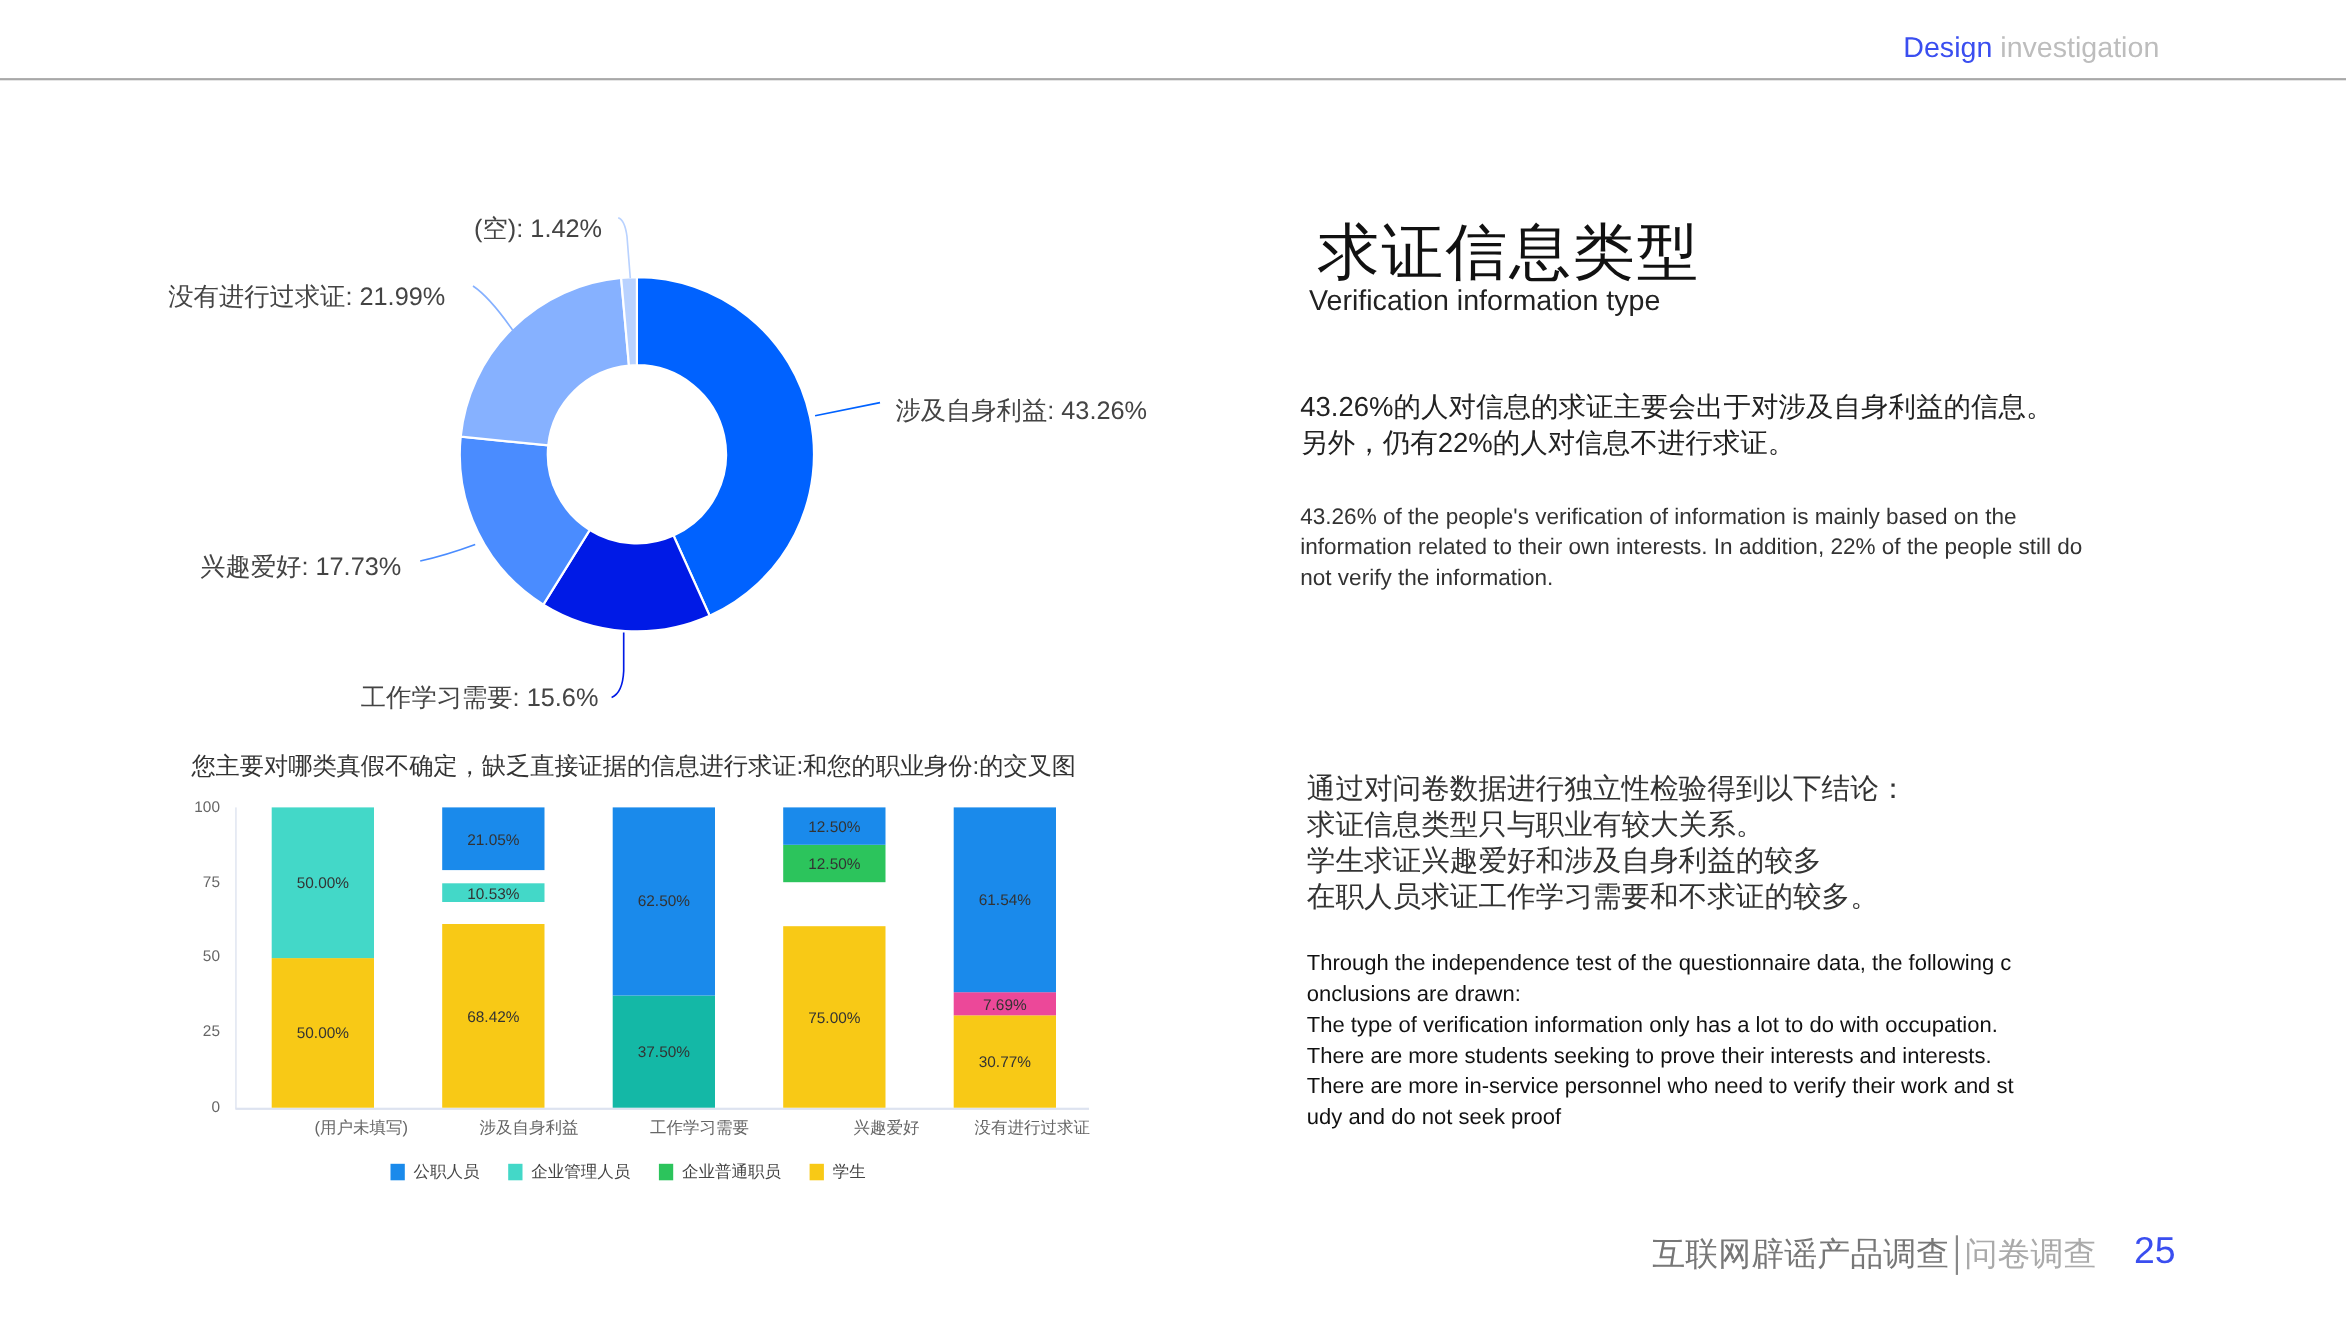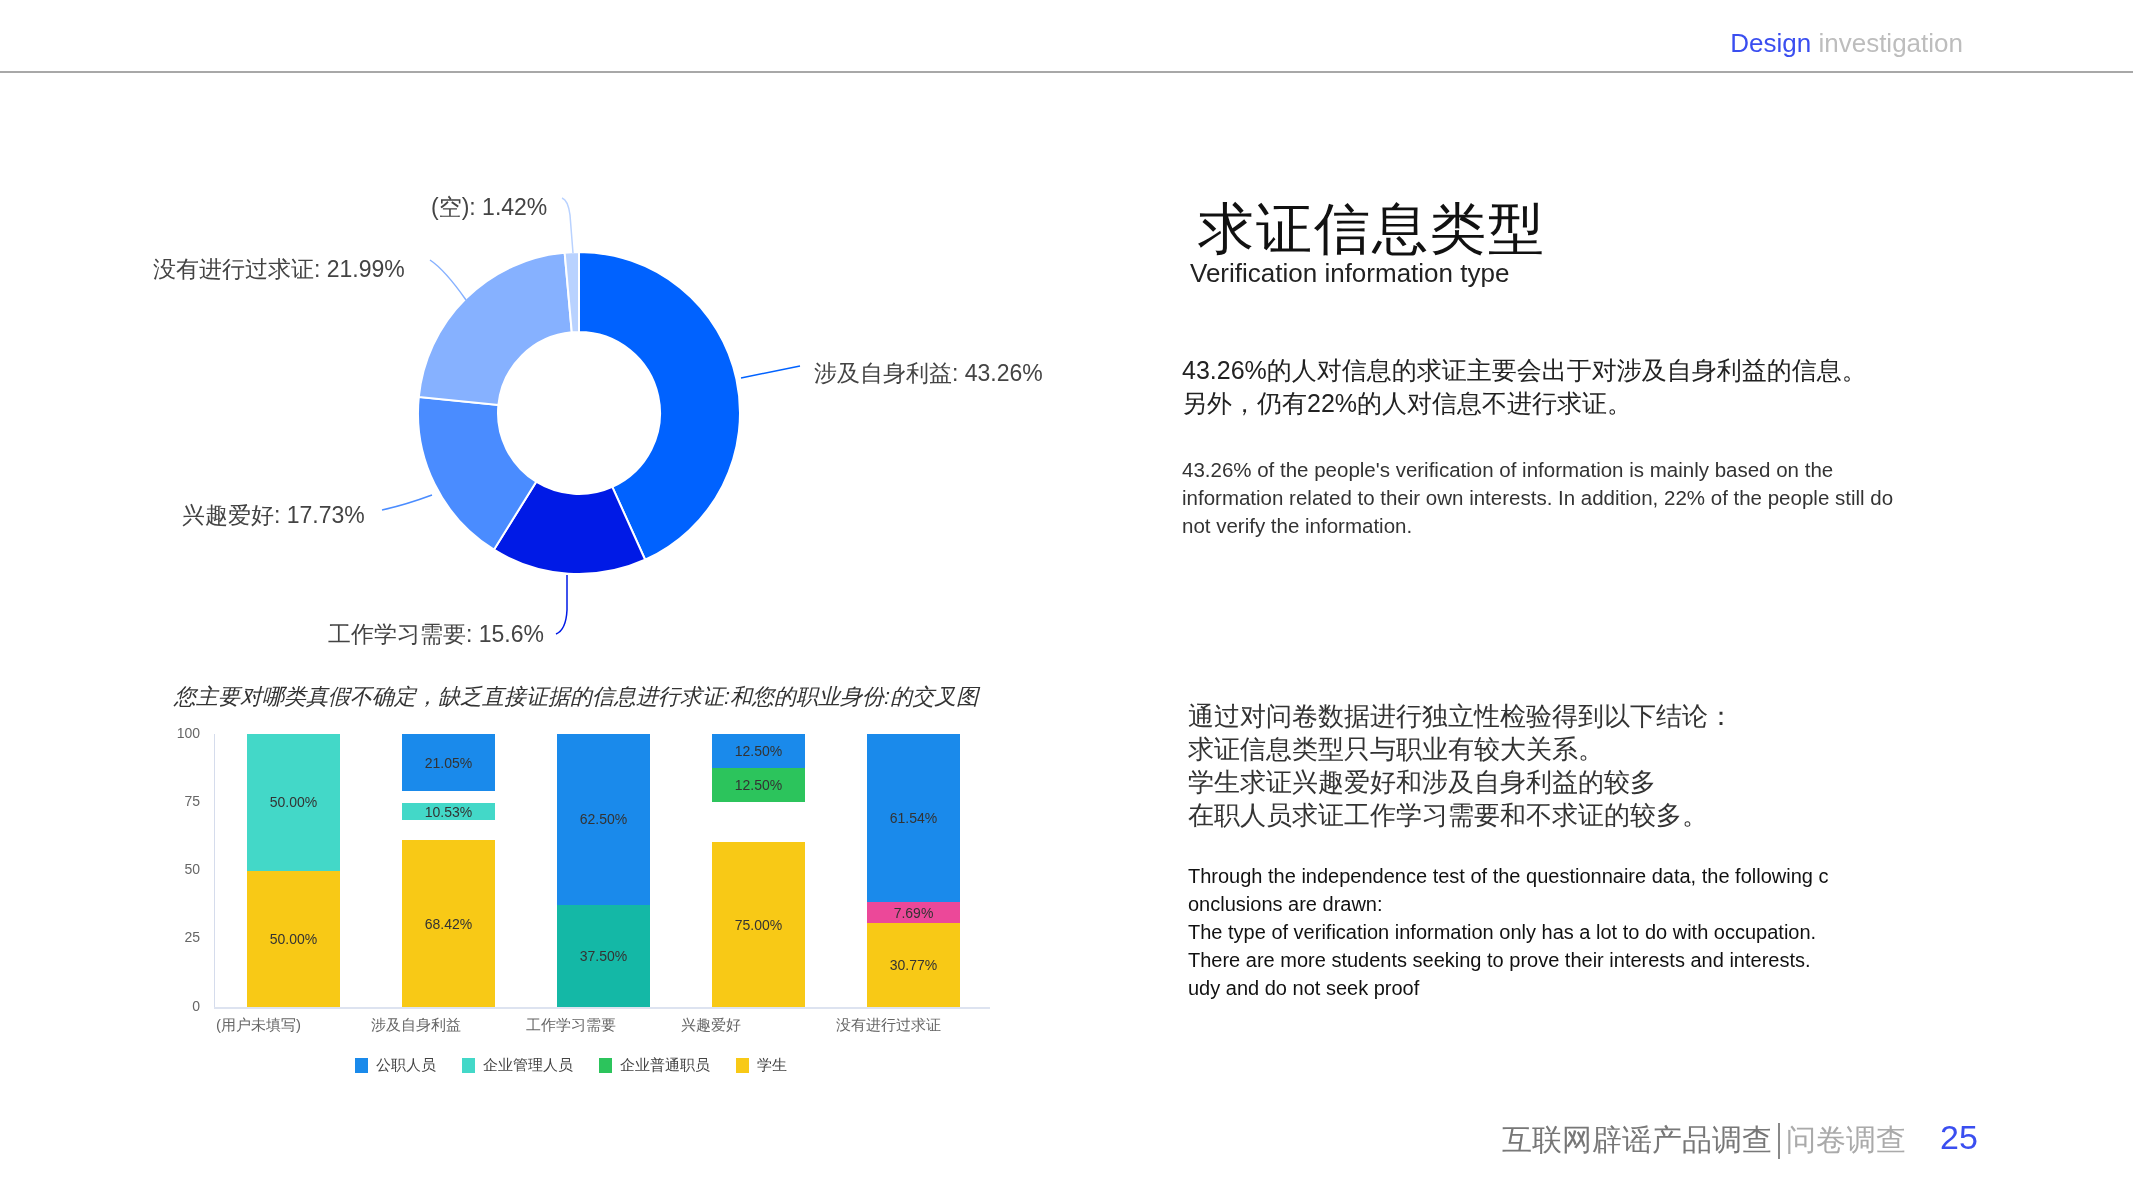--- a/index.html
+++ b/index.html
@@ -8,28 +8,28 @@
   .abs { position:absolute; }
   
   .hdr-rule { left:0; top:71px; width:2133px; height:2px; background:#a8a8a8; }
   .hdr-title { right:170px; top:28px; font-size:26px; white-space:nowrap; }
   .hdr-title .a { color:#3a4ef0; }
   .hdr-title .b { color:#bdbdbd; }
   
   .donut-svg { left:0; top:0; }
   .pie-label { font-size:23px; color:#444; white-space:nowrap; }
   
-  .bar-title { left:174px; top:682px; font-size:22px; color:#333; white-space:nowrap;font-style:italic; }
+  .bar-title { left:174px; top:682px; font-size:22px; color:#333; white-space:nowrap; }
   .ytick { font-size:14px; color:#666; width:40px; text-align:right; }
   .yaxis { left:214px; top:734px; width:1px; height:274px; background:#d5dcec; }
   .xaxis { left:214px; top:1007px; width:776px; height:2px; background:#dde3f0; }
   .bar { position:absolute; width:93px; }
   .seg { position:absolute; left:0; width:100%; display:flex; align-items:center; justify-content:center;
          font-size:14px; color:#333; }
-  .xlabel { font-size:15px; color:#666; width:155px; text-align:left; white-space:nowrap; }
+  .xlabel { font-size:15px; color:#666; width:155px; text-align:right; white-space:nowrap; }
   .legend { left:355px; top:1056px; display:flex; gap:26px; font-size:15px; color:#444; }
   .legend .item { display:flex; align-items:center; gap:8px; }
   .legend .sw { width:13px; height:15px; display:inline-block; }
   
   .h1 { left:1198px; top:192px; font-size:56px; color:#111; white-space:nowrap; letter-spacing:2px; }
   .h1-sub { left:1190px; top:258px; font-size:26px; color:#222; white-space:nowrap; }
   .para { left:1182px; font-size:25px; line-height:33px; color:#222; }
   .para-en { left:1182px; top:456px; width:720px; font-size:20.5px; line-height:28px; color:#333; }
   .concl-cn { left:1188px; top:700px; font-size:26px; line-height:33px; color:#333; }
   .concl-en { left:1188px; top:862px; width:720px; font-size:20px; line-height:28px; color:#111; }
@@ -139,20 +139,21 @@
   <div>通过对问卷数据进行独立性检验得到以下结论：</div>
   <div>求证信息类型只与职业有较大关系。</div>
   <div>学生求证兴趣爱好和涉及自身利益的较多</div>
   <div>在职人员求证工作学习需要和不求证的较多。</div>
 </div>
 <div class="abs concl-en">
   <div>Through the independence test of the questionnaire data, the following c</div>
   <div>onclusions are drawn:</div>
   <div>The type of verification information only has a lot to do with occupation.</div>
   <div>There are more students seeking to prove their interests and interests.</div>
+  <div>There are more in-service personnel who need to verify their work and st</div>
   <div>udy and do not seek proof</div>
 </div>
 
 <div class="abs footer">
   <span class="main">互联网辟谣产品调查</span>
   <span class="sep"></span>
   <span class="sub">问卷调查</span>
 </div>
 <div class="abs page-num">25</div>
 

